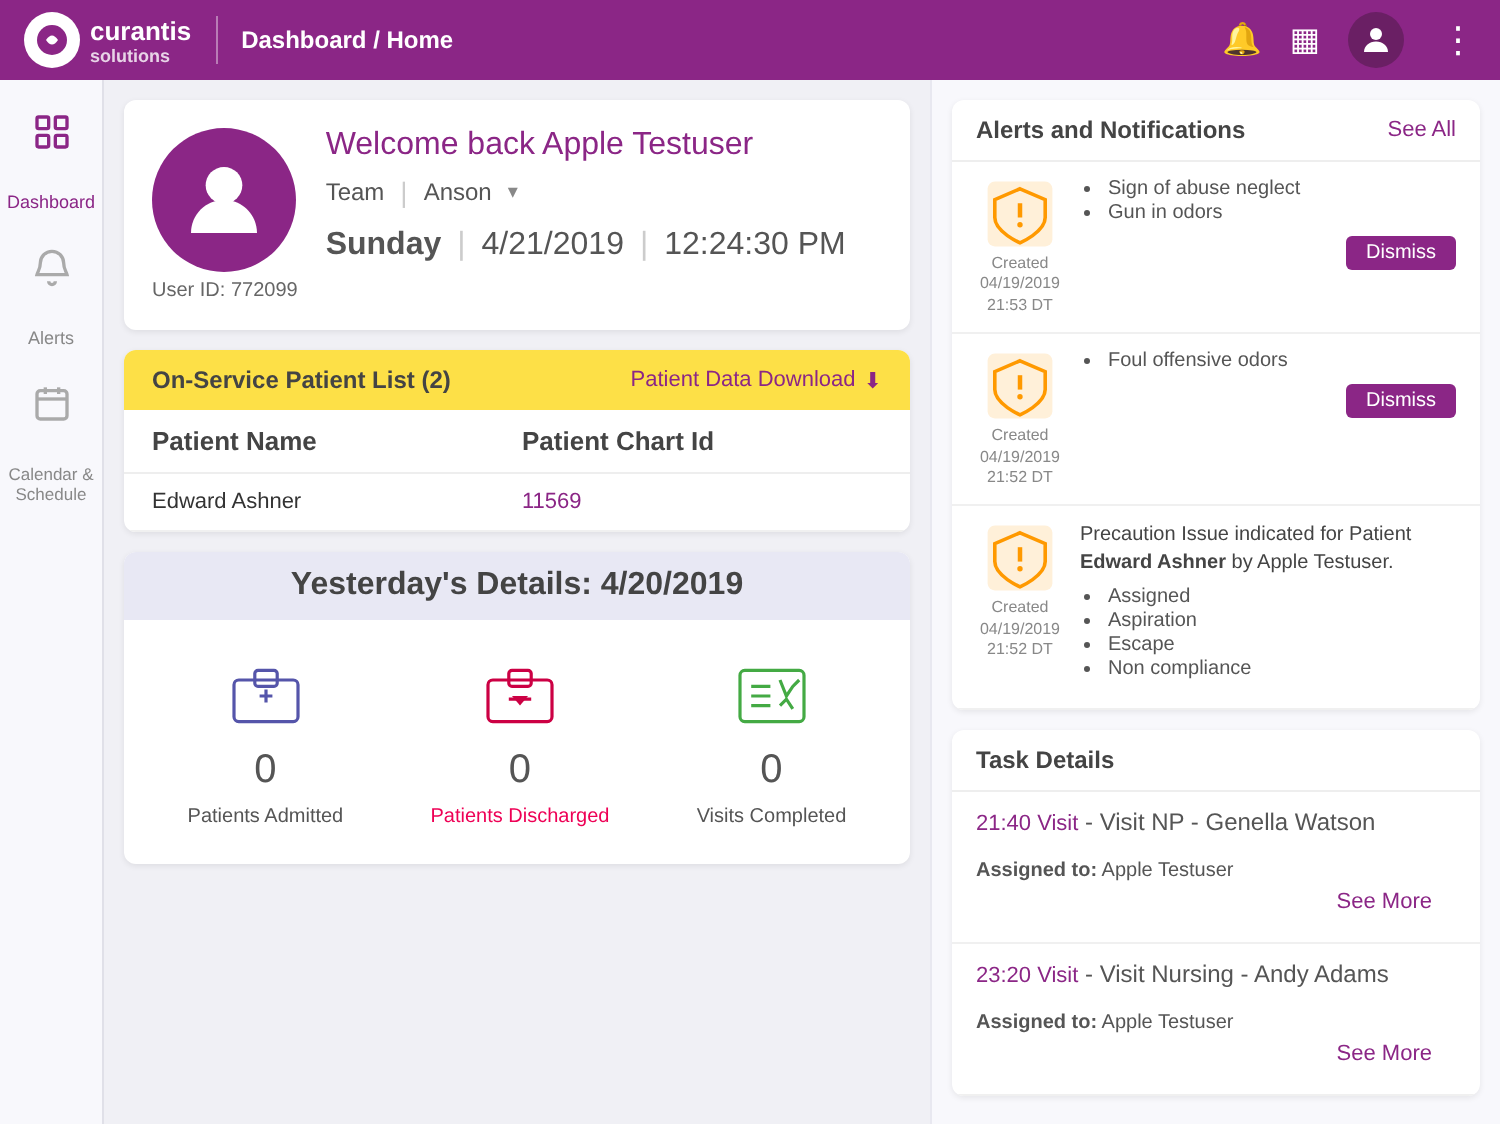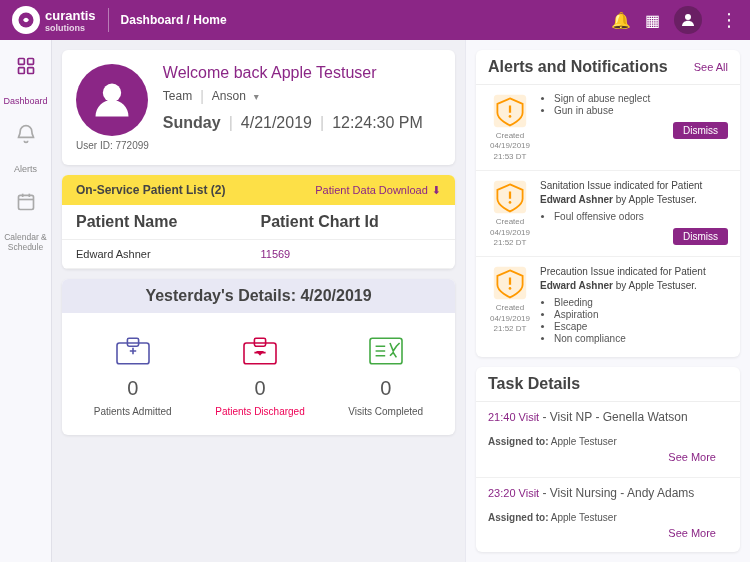--- a/index.html
+++ b/index.html
@@ -115,21 +115,21 @@
     .patient-list-header {
       background: #fde047;
       padding: 8px 14px;
       display: flex;
       justify-content: space-between;
       align-items: center;
     }
     .patient-list-title { font-size: 12px; font-weight: 600; color: #444; }
     .download-link { font-size: 11px; color: #8b2686; display: flex; align-items: center; gap: 4px; cursor: pointer; }
     .patient-table { width: 100%; border-collapse: collapse; }
-    .patient-table th { text-align: left; padding: 8px 14px; font-size: 16px; color: #444; font-weight: 600; border-bottom: 1px solid #eee; }
+    .patient-table th { text-align: left; padding: 8px 14px; font-size: 13px; color: #444; font-weight: 600; border-bottom: 1px solid #eee; }
     .patient-table td { padding: 8px 14px; font-size: 11px; color: #333; border-bottom: 1px solid #f0f0f0; }
     .patient-table td.chart-id { color: #8b2686; }
 
     
     .yesterday-card {
       background: white;
       border-radius: 6px;
       box-shadow: 0 1px 3px rgba(0,0,0,0.08);
       overflow: hidden;
     }
@@ -162,21 +162,21 @@
       box-shadow: 0 1px 3px rgba(0,0,0,0.08);
       overflow: hidden;
     }
     .alerts-header {
       display: flex;
       justify-content: space-between;
       align-items: center;
       padding: 8px 12px;
       border-bottom: 1px solid #eee;
     }
-    .alerts-title { font-size: 16px; font-weight: 600; color: #444; }
+    .alerts-title { font-size: 12px; font-weight: 600; color: #444; }
     .see-all-link { font-size: 11px; color: #8b2686; cursor: pointer; }
 
     .alert-item { display: flex; gap: 8px; padding: 8px 12px; border-bottom: 1px solid #f0f0f0; }
     .alert-icon-box { width: 44px; flex-shrink: 0; display: flex; flex-direction: column; align-items: center; gap: 2px; }
     .alert-icon { width: 36px; height: 36px; }
     .alert-created { font-size: 8px; color: #888; text-align: center; line-height: 1.3; }
     .alert-body { flex: 1; }
     .alert-text { font-size: 10px; color: #444; margin-bottom: 4px; line-height: 1.4; }
     .alert-text strong { font-weight: 600; }
     .alert-bullets { list-style: disc; margin-left: 14px; font-size: 10px; color: #555; margin-bottom: 6px; }
@@ -196,21 +196,21 @@
     
     .task-card {
       background: white;
       border-radius: 6px;
       box-shadow: 0 1px 3px rgba(0,0,0,0.08);
       overflow: hidden;
     }
     .task-header {
       padding: 8px 12px;
       border-bottom: 1px solid #eee;
-      font-size: 16px;
+      font-size: 12px;
       font-weight: 600;
       color: #444;
     }
     .task-item { padding: 8px 12px; border-bottom: 1px solid #f0f0f0; }
     .task-time { font-size: 11px; color: #8b2686; font-weight: 500; }
     .task-time-text { color: #555; font-weight: 400; }
     .task-assigned { font-size: 10px; color: #555; margin-top: 12px; }
     .task-assigned strong { font-weight: 600; }
     .task-see-more { font-size: 11px; color: #8b2686; text-align: right; cursor: pointer; padding: 4px 12px 6px; display: block; }
   </style>
@@ -394,44 +394,41 @@
               </svg>
               <div class="alert-created">
                 <div>Created</div>
                 <div>04/19/2019</div>
                 <div>21:53 DT</div>
               </div>
             </div>
             <div class="alert-body">
               <ul class="alert-bullets">
                 <li>Sign of abuse neglect</li>
-                <li>Gun in abuse</li>
+                <li>Gun in odors</li>
               </ul>
               <button class="dismiss-btn">Dismiss</button>
             </div>
           </div>
 
           <div class="alert-item">
             <div class="alert-icon-box">
               <svg class="alert-icon" viewBox="0 0 40 40">
                 <rect x="2" y="2" width="36" height="36" rx="4" fill="#ff9900" opacity="0.15"></rect>
                 <path d="M20 6 L34 12 L34 22 C34 30 20 36 20 36 C20 36 6 30 6 22 L6 12 Z" fill="none" stroke="#ff9900" stroke-width="2"></path>
                 <line x1="20" y1="14" x2="20" y2="22" stroke="#ff9900" stroke-width="2.5"></line>
                 <circle cx="20" cy="26" r="1.5" fill="#ff9900"></circle>
               </svg>
               <div class="alert-created">
                 <div>Created</div>
                 <div>04/19/2019</div>
                 <div>21:52 DT</div>
               </div>
             </div>
             <div class="alert-body">
-              <div class="alert-text">
-                <span>Sanitation Issue indicated for Patient </span><strong>Edward Ashner</strong><span> by Apple Testuser.</span>
-              </div>
               <ul class="alert-bullets">
                 <li>Foul offensive odors</li>
               </ul>
               <button class="dismiss-btn">Dismiss</button>
             </div>
           </div>
 
           <div class="alert-item">
             <div class="alert-icon-box">
               <svg class="alert-icon" viewBox="0 0 40 40">
@@ -444,21 +441,21 @@
                 <div>Created</div>
                 <div>04/19/2019</div>
                 <div>21:52 DT</div>
               </div>
             </div>
             <div class="alert-body">
               <div class="alert-text">
                 <span>Precaution Issue indicated for Patient </span><strong>Edward Ashner</strong><span> by Apple Testuser.</span>
               </div>
               <ul class="alert-bullets">
-                <li>Bleeding</li>
+                <li>Assigned</li>
                 <li>Aspiration</li>
                 <li>Escape</li>
                 <li>Non compliance</li>
               </ul>
             </div>
           </div>
         </div>
 
         <div class="task-card">
           <div class="task-header">Task Details</div>

